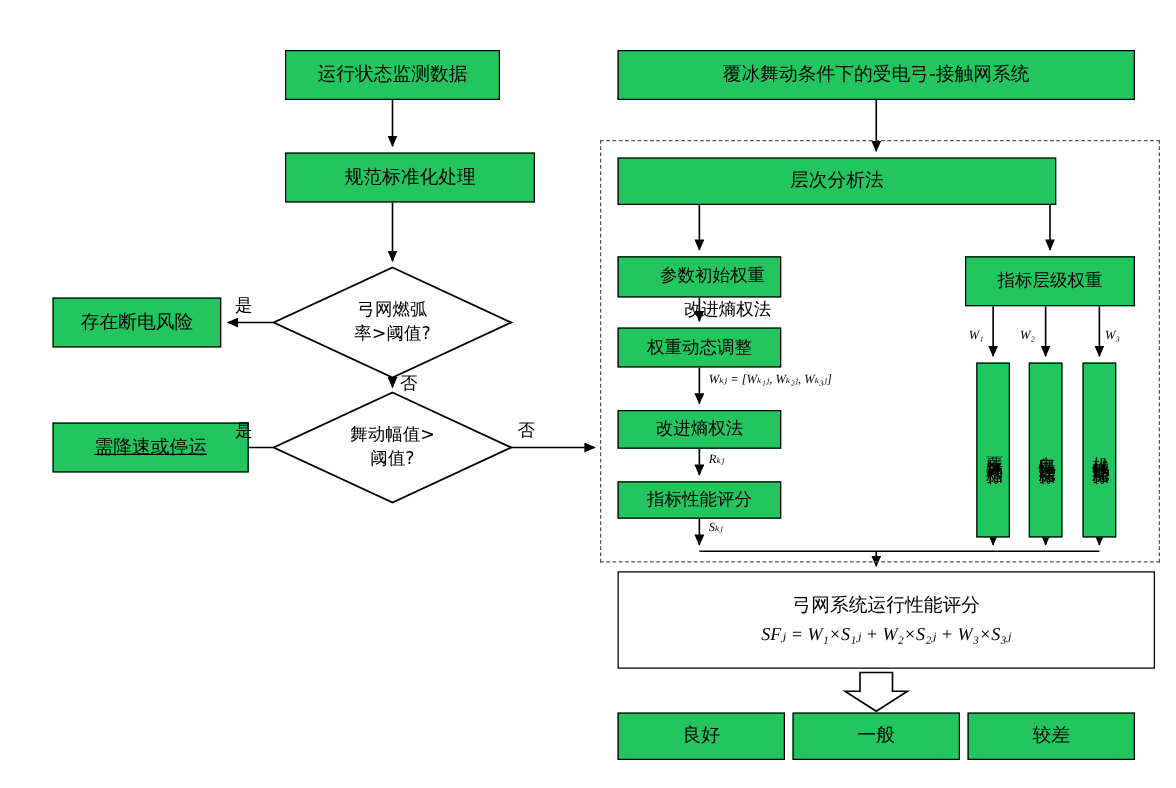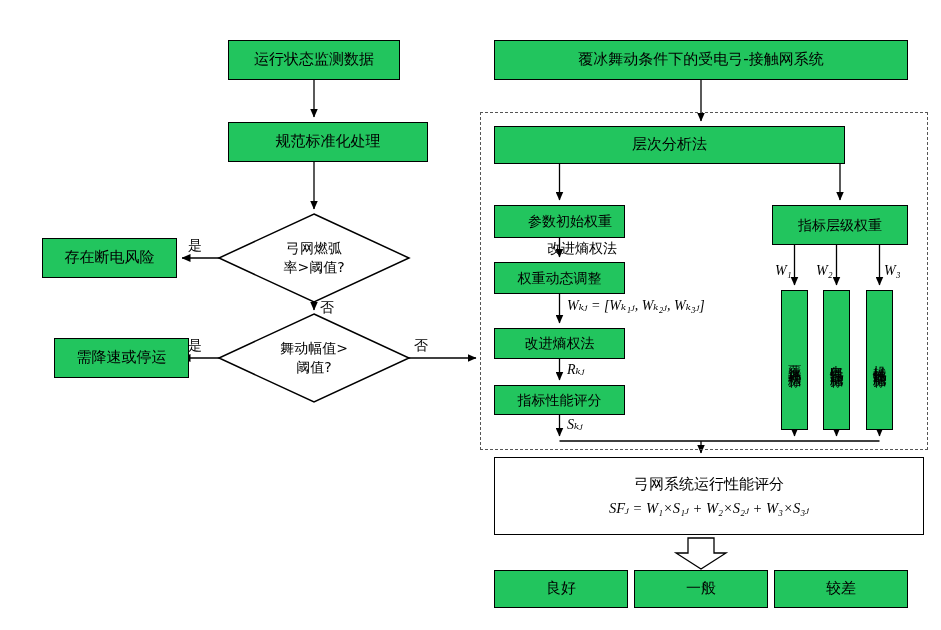--- a/index.html
+++ b/index.html
@@ -17,21 +17,21 @@
     writing-mode:vertical-rl; text-orientation:upright;
     font-size:13.5px; letter-spacing:2px; line-height:1;
     padding:4px 0;
   }
   .dashed {
     position:absolute; border:1.6px dashed #555; background:transparent;
   }
   .lbl { position:absolute; font-size:14px; color:#000; line-height:1; }
   .formula {
     font-family:"Liberation Serif","DejaVu Serif",serif;
-    font-style:italic; font-size:14px;
+    font-style:italic; font-size:10px;
   }
   .dtext {
     position:absolute; display:flex; align-items:center; justify-content:center;
     text-align:center; font-size:14px; line-height:1.35; white-space:pre-line;
   }
   .final-box {
     position:absolute; background:#fff; border:1.5px solid #000;
     display:flex; flex-direction:column; align-items:center; justify-content:center;
     gap:6px; text-align:center;
   }
@@ -93,21 +93,21 @@
   <div class="dtext" style="left:244px; top:226px; width:140px; height:64px;">弓网燃弧
 率&gt;阈值?</div>
 
   <div class="box" style="left:42px; top:238px; width:135px; height:40px;">
     <span>存在断电风险</span>
   </div>
 
   <div class="dtext" style="left:244px; top:326px; width:140px; height:64px;">舞动幅值&gt;
 阈值?</div>
 
-  <div class="box" style="left:54px; top:338px; width:135px; height:40px;">
+  <div class="box" style="left:42px; top:338px; width:157px; height:40px;text-decoration:underline;">
     <span>需降速或停运</span>
   </div>
 
   <div class="lbl" style="left:188px; top:238px;">是</div>
   <div class="lbl" style="left:320px; top:300px;">否</div>
   <div class="lbl" style="left:188px; top:338px;">是</div>
   <div class="lbl" style="left:414px; top:338px;">否</div>
 
   <div class="box" style="left:494px; top:40px; width:414px; height:40px;">
     <span>覆冰舞动条件下的受电弓-接触网系统</span>

